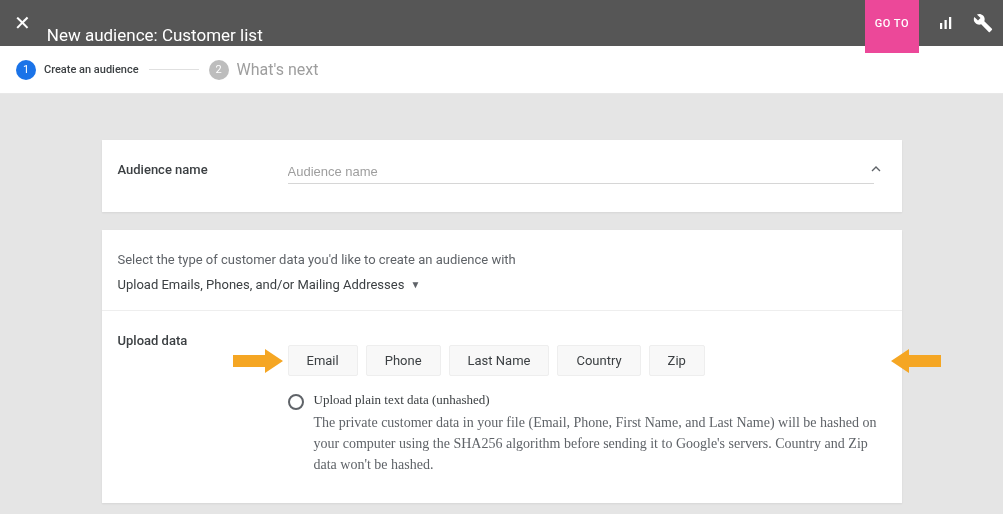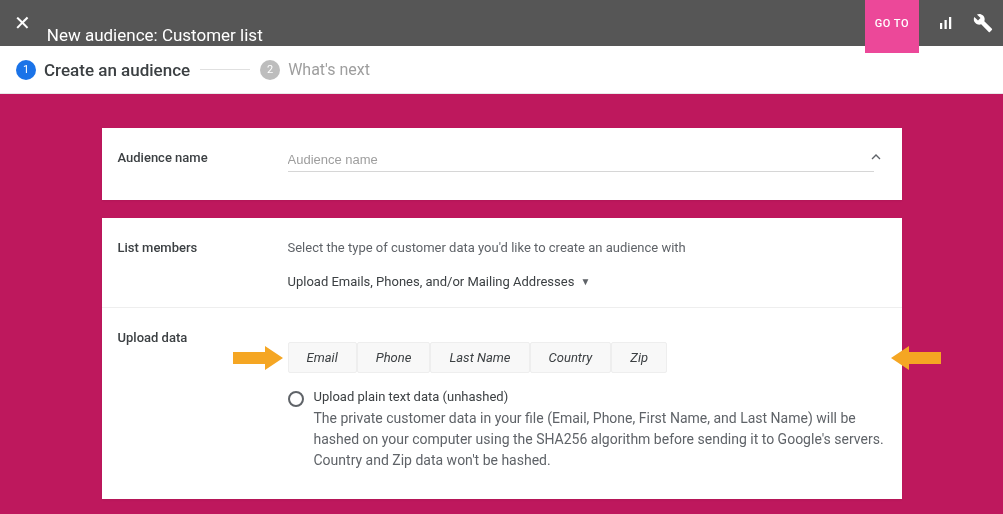--- a/index.html
+++ b/index.html
@@ -9,51 +9,51 @@
     .topbar .close { color: #fff; font-size: 20px; cursor: pointer; margin-right: 16px; }
     .topbar .title { color: #fff; font-size: 17px; font-weight: 400; flex: 1; margin-top: 23px; }
     .topbar .goto { background: #ec4899; color: #fff; padding: 23px 10px; font-size: 11px; font-weight: 500; cursor: pointer; letter-spacing: 0.5px; }
     .topbar .icon-btn { color: #fff; margin-left: 18px; cursor: pointer; display:flex; align-items:center; }
     
     .stepper { height: 48px; display: flex; align-items: center; padding: 0 16px; border-bottom: 1px solid #e8e8e8; background:#fff;}
     .step { display: flex; align-items: center; }
     .step-circle { width: 20px; height: 20px; border-radius: 50%; display: inline-flex; align-items: center; justify-content: center; font-size: 11px; color: #fff; margin-right: 8px; }
     .step-circle.active { background: #1a73e8; }
     .step-circle.inactive { background: #bdbdbd; }
-    .step-label.active { font-weight: 500; color: #3c4043; font-size:17px;}
+    .step-label.active { font-weight: 500; color: #3c4043; font-size:11px;}
     .step-label.inactive { color: #9e9e9e; font-size:16px;}
     .step-line { width: 50px; height: 1px; background: #e0e0e0; margin: 0 10px; }
     
-    .page-bg { background: #be185d; padding:0; height: calc(514px - 46px - 48px); overflow:hidden; }
+    .page-bg { background: #e5e5e5; padding:12px; height: calc(514px - 46px - 48px); overflow:hidden; }
     .content-wrap { margin: 0 auto; width: 800px; padding-top: 34px; }
     
     .card { background: #fff; box-shadow: 0 1px 2px rgba(0,0,0,.07); margin-bottom: 18px; }
     .card-row { display: flex; padding: 20px 16px 28px 16px; }
     .card-row.compact { padding-bottom: 18px; }
     .section-label { width: 170px; flex-shrink:0; font-size: 13px; font-weight: 500; color: #3c4043; padding-top:2px;}
     .section-body { flex: 1; position: relative; }
     
     .input-line { border: none; border-bottom: 1px solid #d6d6d6; width: 98%; padding: 4px 0; font-size: 13px; color: #3c4043; outline:none; }
     .input-line::placeholder { color: #9e9e9e; }
     
     .collapse-chevron { position: absolute; right: 2px; top: 0; color: #5f6368; cursor: pointer; font-size:18px; }
     
     .body-text { color: #5f6368; font-size: 13px; line-height: 1.5; }
     
-    .dropdown { color: #3c4043; font-size:13px; margin-top:16px; display:inline-flex; align-items:center; cursor:pointer; }
+    .dropdown { color: #3c4043; font-size:13px; margin-top:7px; display:inline-flex; align-items:center; cursor:pointer; }
     .dropdown .tri { margin-left:6px; font-size:10px; color:#5f6368;}
     
     .section-sep { border-top:1px solid #eee; }
     
     .link { color: #1a73e8; cursor:pointer; }
     
-    .chips-row { display:flex; gap:0; margin:14px 0 16px 0; position:relative; align-items:center;font-style:italic;}
+    .chips-row { display:flex; gap:8px; margin:14px 0 16px 0; position:relative; align-items:center;}
     .chip { background:#f8f8f8; border-radius:2px; padding:7px 18px; font-size:13px; color:#3c4043; border:1px solid #eee;}
     
-    .radio-row { display:flex; align-items:flex-start; margin-top:4px;}
+    .radio-row { display:flex; align-items:flex-start; margin-top:4px;font-family:Liberation Serif, serif;}
     .radio { width:16px; height:16px; border:2px solid #5f6368; border-radius:50%; margin-right:10px; margin-top:2px; cursor:pointer; flex-shrink:0;}
     .radio-label { font-size:13px; color:#3c4043;}
     .radio-desc { font-size:14px; color:#5f6368; margin-top:4px; line-height:1.5;}
     
     .upload-body { padding-left:0px; }
     
     .annot-arrow { position:absolute; z-index:1000; }
     .annot-arrow.left { left:-55px; top:0px; }
     .annot-arrow.right { right:-55px; top:0px; }
     
@@ -104,21 +104,20 @@
             <svg width="16" height="16" viewBox="0 0 24 24" fill="none" stroke="#5f6368" stroke-width="2">
                 <polyline points="18 15 12 9 6 15"></polyline>
               </svg>
           </span>
         </div>
       </div>
     </div>
 
     <div class="card">
       <div class="card-row compact">
-        <div class="section-label">List members</div>
         <div class="section-body">
           <div class="body-text">Select the type of customer data you'd like to create an audience with</div>
           <div class="dropdown">
             <span>Upload Emails, Phones, and/or Mailing Addresses</span>
             <span class="tri">▼</span>
           </div>
         </div>
       </div>
 
       <div class="section-sep"></div>

